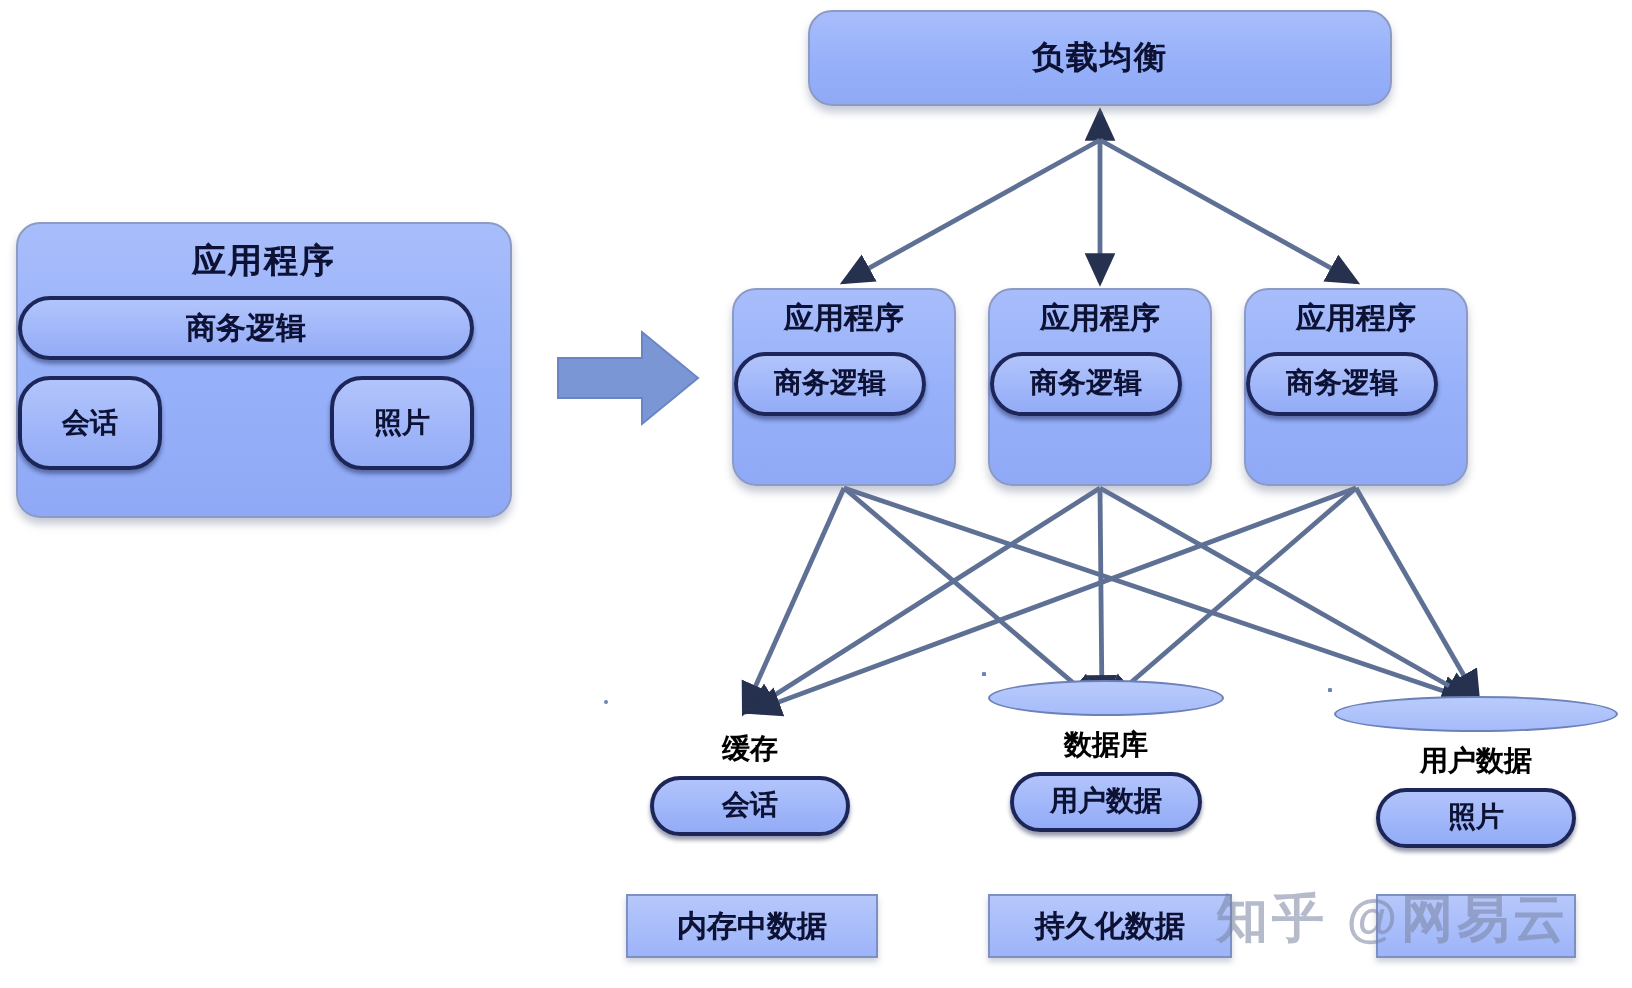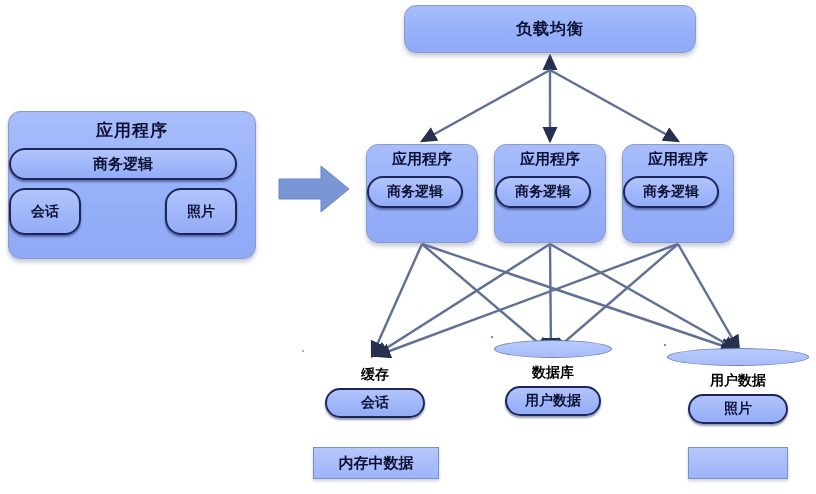--- a/index.html
+++ b/index.html
@@ -243,23 +243,25 @@
     <div class="chip inner-box">会话</div>
   </div>
   <div id="cap1" class="caption">内存中数据</div>
 
   <div id="db" class="store">
     <div class="shape cyl"></div>
     <div class="cyl-top"></div>
     <div class="label">数据库</div>
     <div class="chip inner-box">用户数据</div>
   </div>
+  <div id="cap2" class="caption">持久化数据</div>
 
   <div id="dfs" class="store">
     <div class="shape cyl"></div>
     <div class="cyl-top"></div>
     <div class="label">用户数据</div>
     <div class="chip inner-box">照片</div>
   </div>
   <div id="cap3" class="caption"></div>
 
+  <div id="watermark">知乎 @网易云</div>
 
 </div>
 
 </body></html>

